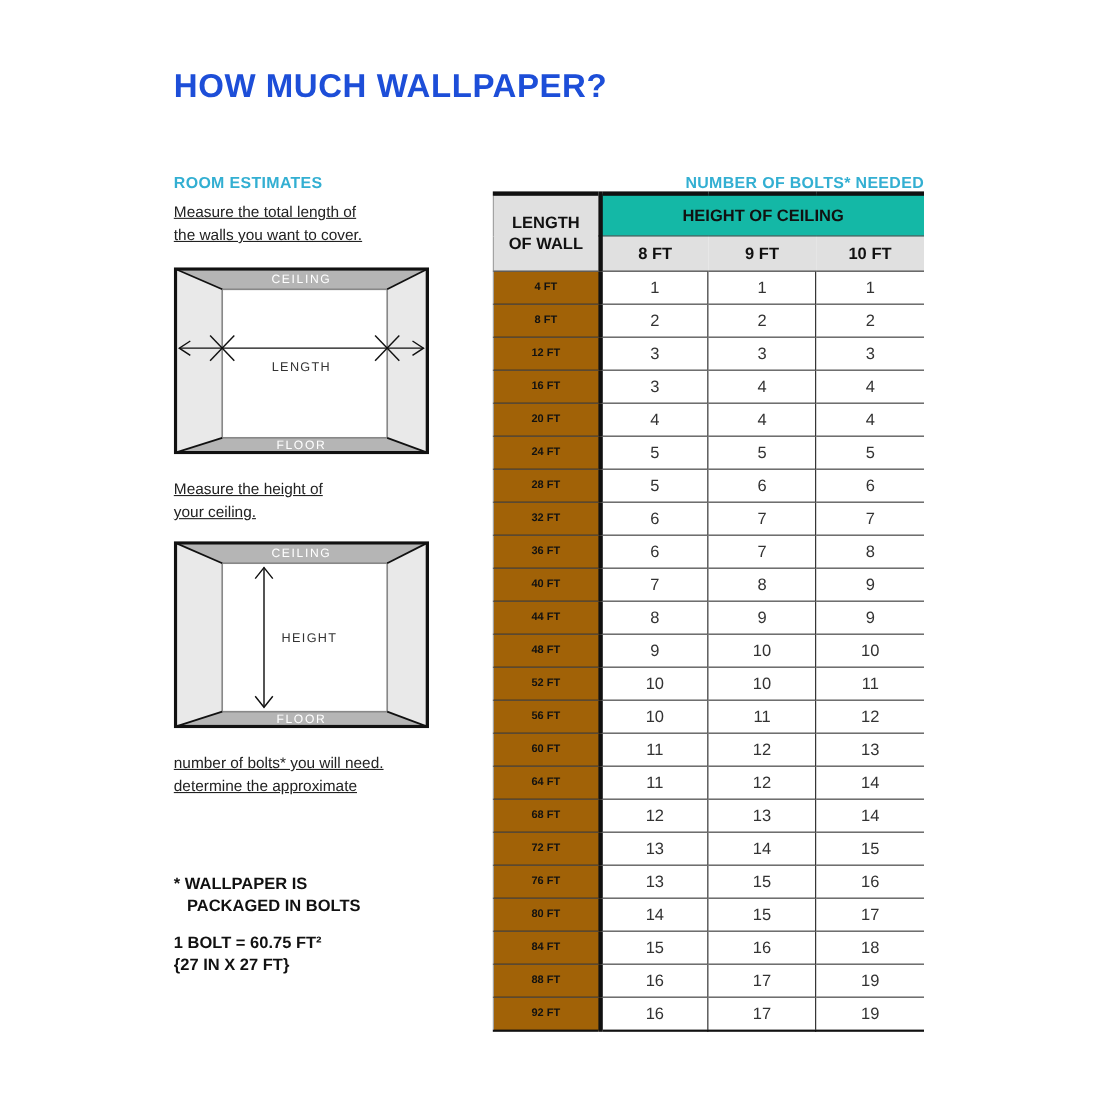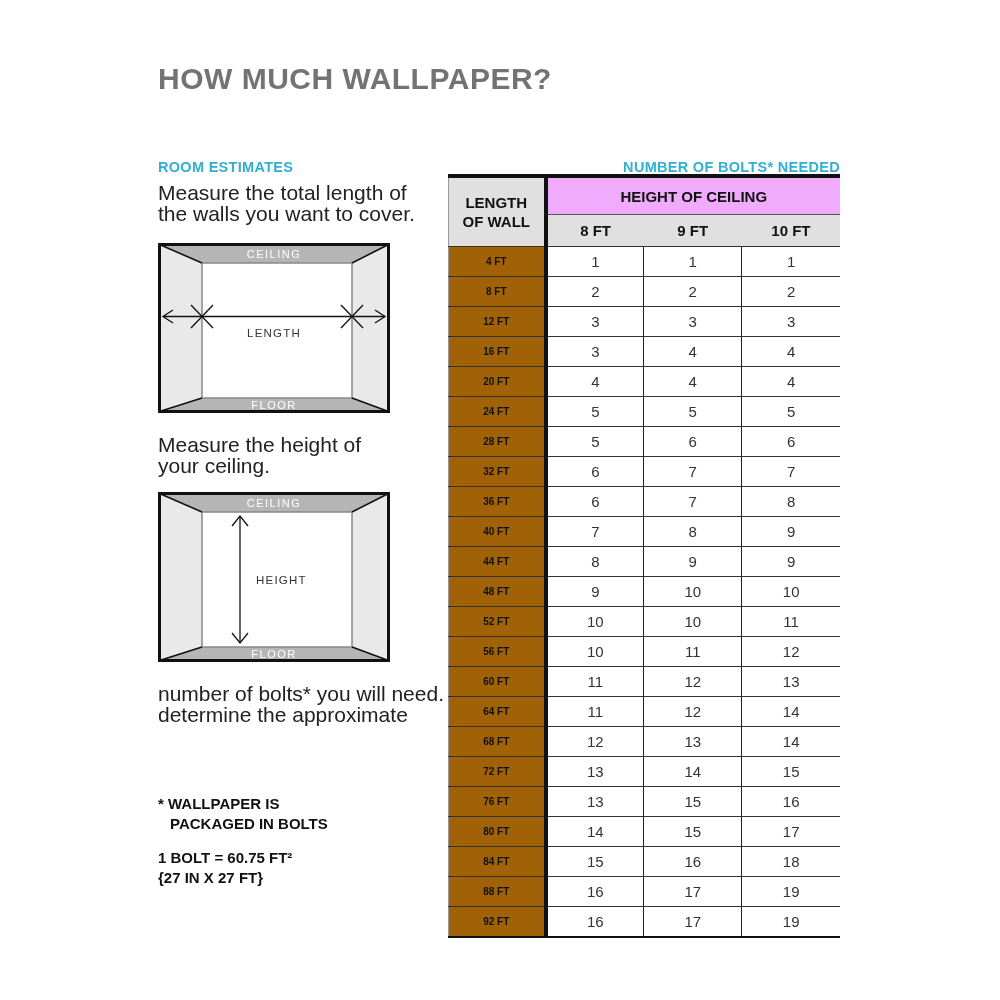--- a/index.html
+++ b/index.html
@@ -2,28 +2,28 @@
 <html><head>
 <meta charset="utf-8">
 <style>
   html,body{margin:0;padding:0;}
   body{
     width:1000px;height:1000px;position:relative;background:#ffffff;
     font-family:"Liberation Sans", sans-serif;color:#222;overflow:hidden;
   }
   .page-title{
     position:absolute;left:158px;top:42px;
-    font-size:30px;font-weight:bold;letter-spacing:.5px;color:#737373;
+    font-size:30px;font-weight:bold;letter-spacing:.5px;color:#1d4ed8;
   }
   .section-heading{
     font-size:14.5px;font-weight:bold;letter-spacing:.3px;color:#33AFD2;
   }
   .left-heading{position:absolute;left:158px;top:147px;}
   .table-heading{position:absolute;left:448px;top:147px;width:392px;text-align:right;}
-  .body-text{font-size:21px;line-height:21px;color:#222;}
+  .body-text{font-size:14px;line-height:21px;color:#222;text-decoration:underline;}
   .p1{position:absolute;left:158px;top:182px;}
   .p2{position:absolute;left:158px;top:434px;}
   .p3{position:absolute;left:158px;top:683px;}
   .diagram1{position:absolute;left:158px;top:243px;}
   .diagram2{position:absolute;left:158px;top:492px;}
   .note{position:absolute;left:158px;font-size:15px;font-weight:bold;line-height:19.5px;color:#111;}
   .note1{top:794px;}
   .note1 .indent{padding-left:12px;}
   .note2{top:848px;line-height:20px;}
   svg text{font-family:"Liberation Sans", sans-serif;}
@@ -32,21 +32,21 @@
     position:absolute;left:448px;top:174px;width:392px;
     border-collapse:collapse;table-layout:fixed;
     border-top:4px solid #111;border-bottom:2.5px solid #111;border-left:1px solid #999;
   }
   table.bolts col.wallcol{width:97px;}
   table.bolts th,table.bolts td{padding:0;text-align:center;vertical-align:middle;}
   th.corner{
     background:#E0E0E0;border-right:4px solid #111;
     font-size:15px;font-weight:bold;line-height:19px;color:#111;
   }
-  th.group{background:#f0abfc;height:36px;font-size:15px;font-weight:bold;color:#111;}
+  th.group{background:#14b8a6;height:36px;font-size:15px;font-weight:bold;color:#111;}
   th.sub{
     background:#E0E0E0;height:31px;font-size:15px;font-weight:bold;color:#111;
     border-top:1.5px solid #555;
   }
   tbody th.wall{
     background:#a16207;border-right:4px solid #111;height:29px;
     font-size:10px;font-weight:bold;color:#111;border-top:1.5px solid #333;
   }
   tbody td{
     height:29px;font-size:15px;color:#333;border-top:1.5px solid #333;background:#fff;

